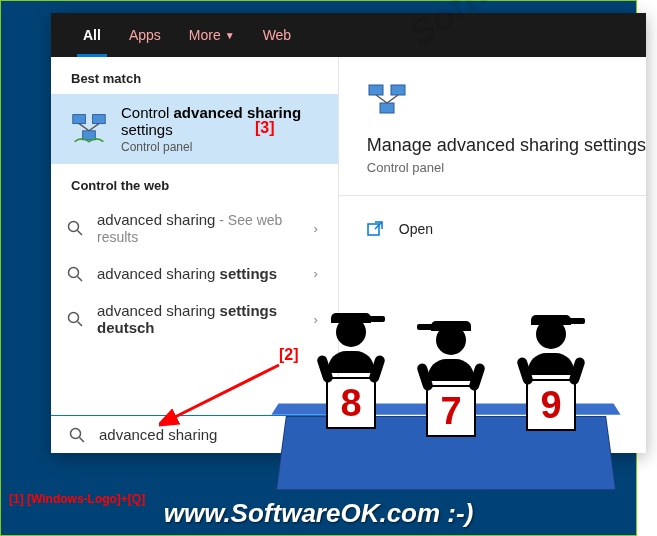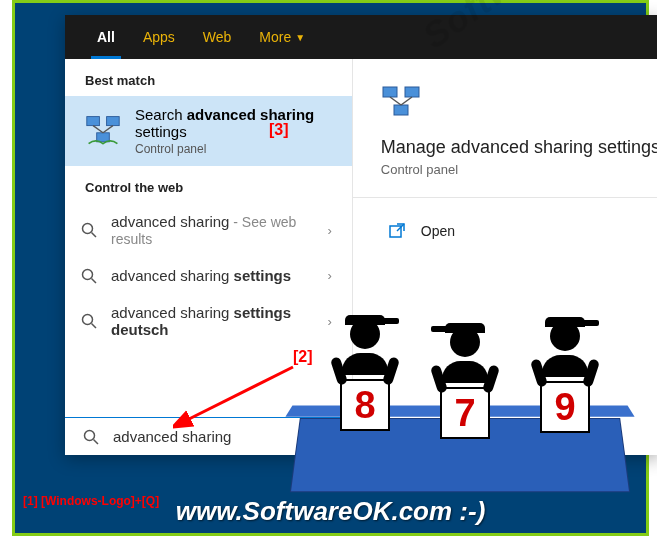--- a/index.html
+++ b/index.html
@@ -1,23 +1,23 @@
 <!DOCTYPE html>
 <html><head>
 <meta charset="utf-8">
 <style>
 * { margin: 0; padding: 0; box-sizing: border-box; font-family: 'Segoe UI', Tahoma, sans-serif; }
 body { width: 657px; height: 536px; background: #fff; position: relative; overflow: hidden; }
 
-.outer-frame { position: absolute; top: 0; left: 12px; width: 637px; height: 536px; border: 3px solid #84cc16; background: #004275; }
+.outer-frame { position: absolute; top: 0; left: 0; width: 637px; height: 536px; border: 1px solid #84cc16; background: #004275; }
 
 .search-panel { position: absolute; top: 12px; left: 50px; width: 595px; height: 440px; background: #fff; box-shadow: 0 4px 16px rgba(0,0,0,0.3); overflow: hidden; }
 
 .tab-bar { height: 44px; background: #1a1a1a; display: flex; align-items: center; padding-left: 18px; gap: 0; }
-.tab { color: #eab308; font-size: 14px; padding: 0 14px; height: 44px; display: flex; align-items: center; cursor: pointer; position: relative; }
+.tab { color: #fca5a5; font-size: 14px; padding: 0 14px; height: 44px; display: flex; align-items: center; cursor: pointer; position: relative; }
 .tab.active { color: #fff; font-weight: 600; }
 .tab.active::after { content: ''; position: absolute; bottom: 0; left: 8px; right: 8px; height: 3px; background: #0078d4; }
 .tab .caret { margin-left: 4px; font-size: 10px; }
 
 .panel-body { display: flex; height: calc(100% - 44px); }
 .left-col { width: 380px; border-right: 1px solid #e5e5e5; display: flex; flex-direction: column; }
 .right-col { flex: 1; padding: 24px 0 0 28px; position: relative; }
 
 .section-header { font-size: 13px; font-weight: 600; color: #222; padding: 14px 20px 8px; }
 .best-match-item { display: flex; align-items: center; padding: 10px 20px; background: #cce4f7; gap: 14px; cursor: pointer; }
@@ -36,21 +36,21 @@
 
 .spacer { flex: 1; }
 .search-input-row { border-top: 1px solid #0078d4; display: flex; align-items: center; padding: 10px 18px; gap: 14px; }
 .search-input-row .mag { width: 16px; height: 16px; }
 .search-input { border: none; outline: none; font-size: 15px; color: #333; flex: 1; background: transparent; }
 
 .right-icon { width: 40px; height: 40px; margin-bottom: 14px; }
 .right-title { font-size: 18px; color: #222; margin-bottom: 4px; white-space: nowrap; }
 .right-sub { font-size: 13px; color: #666; }
 .right-divider { height: 1px; background: #e5e5e5; margin: 20px 0 18px -28px; }
-.right-action { display: flex; align-items: center; gap: 14px; font-size: 14px; color: #222; cursor: pointer; padding: 6px 0; margin-left: 8px; }
+.right-action { display: flex; align-items: center; gap: 14px; font-size: 14px; color: #222; cursor: pointer; padding: 6px 0; }
 .open-icon { width: 18px; height: 18px; }
 
 
 .anno { position: absolute; color: #ff0000; font-weight: bold; font-family: Arial, sans-serif; font-size: 12px; pointer-events: none; z-index: 50; }
 .anno-1 { top: 491px; left: 8px; }
 .anno-2 { top: 345px; left: 278px; font-size: 16px; }
 .anno-3 { top: 118px; left: 254px; font-size: 16px; }
 
 .arrow { position: absolute; top: 358px; left: 158px; z-index: 49; pointer-events: none; }
 
@@ -84,46 +84,46 @@
   <div class="search-panel">
 
     <div class="tab-bar">
       <div class="tab active">
           <span>All</span>
         </div>
       <div class="tab">
           <span>Apps</span>
         </div>
       <div class="tab">
-          <span>Web</span>
-        </div>
-      <div class="tab">
           <span>More</span>
           <span class="caret">▼</span>
+        </div>
+      <div class="tab">
+          <span>Web</span>
         </div>
     </div>
 
     <div class="panel-body">
       <div class="left-col">
 
         <div class="section-header">Best match</div>
 
         <div class="best-match-item">
           <div class="bm-icon">
             <svg viewBox="0 0 40 40">
               <rect x="2" y="4" width="14" height="10" fill="#4a90d9" stroke="#2a5a99"></rect>
               <rect x="24" y="4" width="14" height="10" fill="#4a90d9" stroke="#2a5a99"></rect>
               <rect x="13" y="22" width="14" height="10" fill="#4a90d9" stroke="#2a5a99"></rect>
               <line x1="9" y1="14" x2="20" y2="22" stroke="#555" stroke-width="1.5"></line>
               <line x1="31" y1="14" x2="20" y2="22" stroke="#555" stroke-width="1.5"></line>
               <path d="M4 34 q8 -6 16 0 q8 -6 16 0" stroke="#3a9a3a" fill="none" stroke-width="2"></path>
             </svg>
           </div>
           <div class="bm-text">
-            <div class="bm-title"><span>Search </span><b>advanced sharing</b><span> settings</span></div>
+            <div class="bm-title"><span>Control </span><b>advanced sharing</b><span> settings</span></div>
             <div class="bm-sub">Control panel</div>
           </div>
         </div>
 
         <div class="section-header">Control the web</div>
 
         <div class="web-list">
           <div class="web-item">
             <svg class="mag" viewBox="0 0 16 16">
                 <circle cx="6.5" cy="6.5" r="5" stroke="#555" fill="none" stroke-width="1.5"></circle>

